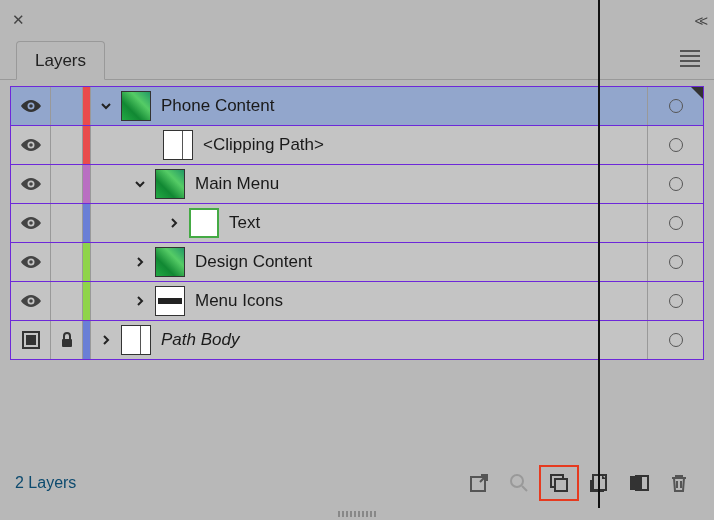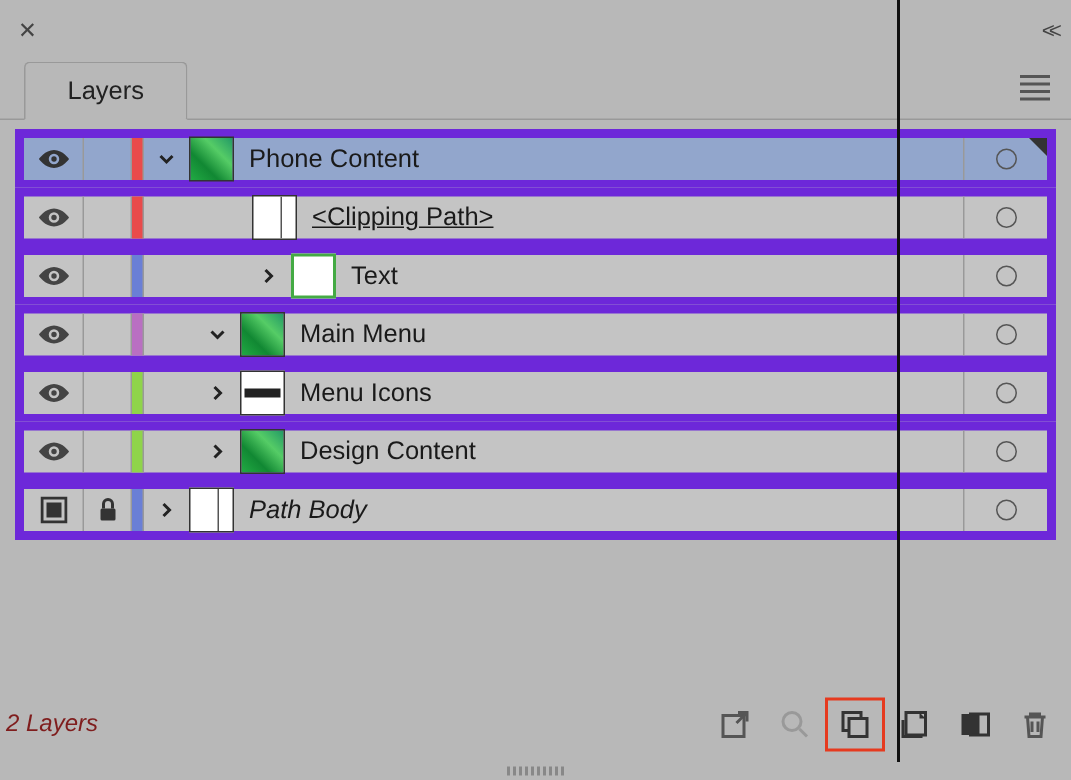--- a/index.html
+++ b/index.html
@@ -43,21 +43,21 @@
     display: flex;
     align-items: flex-end;
     background: #b8b8b8;
     padding-left: 16px;
     padding-right: 10px;
     border-bottom: 1px solid #999;
   }
   .tab {
     background: #b8b8b8;
     border: none;
-    padding: 9px 28px 8px;
+    padding: 9px 18px 8px;
     font-size: 17px;
     color: #222;
     border-top-left-radius: 4px;
     border-top-right-radius: 4px;
     position: relative;
     top: 1px;
     border: 1px solid #999;
     border-bottom: 1px solid #b8b8b8;
   }
   .tab-spacer {
@@ -78,21 +78,21 @@
   .layers-list {
     flex: 1;
     padding: 6px 10px 0 10px;
     overflow-y: auto;
   }
   .layer-row {
     height: 40px;
     display: flex;
     align-items: flex-start;
     background: #c4c4c4;
-    border: 6px solid #6d28d9;
+    border: 1px solid #6d28d9;
     margin-bottom: -1px;
     position: relative;
   }
   .layer-row.selected {
     background: #92a6cc;
   }
   .vis-col {
     width: 40px;
     height: 100%;
     display: flex;
@@ -151,21 +151,21 @@
   .thumb.split::after { left:66%; border-right:none; }
   .thumb.green-border { border: 2px solid #4a4; }
   .thumb.icons { background: #fff; }
   .thumb.icons::before { content:''; position:absolute; left:2px; right:2px; top:11px; height:6px; background:#222; }
 
   .layer-label {
     font-size: 17px;
     color: #1a1a1a;
     margin-left: 6px;
   }
-  .layer-label.underline { text-decoration: underline; }
+  .layer-label.underline { }
   .layer-label.italic { font-style: italic; }
   .target-col {
     width: 56px;
     height: 100%;
     border-left: 1px solid #999;
     display: flex;
     align-items: center;
     justify-content: center;
     position: relative;
   }
@@ -175,25 +175,24 @@
   .circle-o.filled { background: #777; }
   .corner-mark {
     position: absolute; top:0; right:0;
     border-top: 12px solid #333; border-left: 12px solid transparent;
   }
 
   .footer {
     height: 50px;
     display: flex;
     align-items: center;
-    padding: 0 4px;
+    padding: 0 15px;
     background: #b8b8b8;
     font-size: 16px;
-    color: #7f1d1d;
-    font-style: italic;
+    color: #0c4a6e;
   }
   .footer-spacer { flex: 1; }
   .footer-btn {
     width: 40px; height: 36px;
     display: flex; align-items: center; justify-content: center;
     color: #555;
     cursor: pointer;
   }
   .footer-btn.hl { border: 2px solid #e63a1f; }
   
@@ -281,104 +280,104 @@
     </div>
 
     <div class="layer-row">
       <div class="vis-col">
         <svg width="22" height="16" viewBox="0 0 22 16">
             <path d="M11 2C5 2 1 8 1 8s4 6 10 6 10-6 10-6-4-6-10-6zm0 9.5A3.5 3.5 0 1 1 14.5 8 3.5 3.5 0 0 1 11 11.5z" fill="#444"></path>
             <circle cx="11" cy="8" r="1.8" fill="#444"></circle>
           </svg>
       </div>
       <div class="lock-col"></div>
+      <div class="color-col" style="background:#b96fc2"></div>
+      <div class="tree-col">
+        <span class="indent"></span>
+        <span class="chevron">
+            <svg width="14" height="14" viewBox="0 0 14 14">
+              <path d="M3 5l4 4 4-4" stroke="#222" stroke-width="2" fill="none"></path>
+            </svg>
+          </span>
+        <span class="thumb img"></span>
+        <span class="layer-label">Main Menu</span>
+      </div>
+      <div class="target-col">
+          <span class="circle-o"></span>
+        </div>
+    </div>
+
+    <div class="layer-row">
+      <div class="vis-col">
+        <svg width="22" height="16" viewBox="0 0 22 16">
+            <path d="M11 2C5 2 1 8 1 8s4 6 10 6 10-6 10-6-4-6-10-6zm0 9.5A3.5 3.5 0 1 1 14.5 8 3.5 3.5 0 0 1 11 11.5z" fill="#444"></path>
+            <circle cx="11" cy="8" r="1.8" fill="#444"></circle>
+          </svg>
+      </div>
+      <div class="lock-col"></div>
       <div class="color-col" style="background:#6a7fd6"></div>
       <div class="tree-col">
         <span class="indent"></span>
           <span class="indent"></span>
         <span class="chevron">
             <svg width="14" height="14" viewBox="0 0 14 14">
               <path d="M5 3l4 4-4 4" stroke="#222" stroke-width="2" fill="none"></path>
             </svg>
           </span>
         <span class="thumb green-border"></span>
         <span class="layer-label">Text</span>
       </div>
       <div class="target-col">
           <span class="circle-o"></span>
         </div>
     </div>
 
+
     <div class="layer-row">
       <div class="vis-col">
         <svg width="22" height="16" viewBox="0 0 22 16">
             <path d="M11 2C5 2 1 8 1 8s4 6 10 6 10-6 10-6-4-6-10-6zm0 9.5A3.5 3.5 0 1 1 14.5 8 3.5 3.5 0 0 1 11 11.5z" fill="#444"></path>
             <circle cx="11" cy="8" r="1.8" fill="#444"></circle>
           </svg>
       </div>
       <div class="lock-col"></div>
-      <div class="color-col" style="background:#b96fc2"></div>
+      <div class="color-col" style="background:#8fd44a"></div>
       <div class="tree-col">
         <span class="indent"></span>
         <span class="chevron">
             <svg width="14" height="14" viewBox="0 0 14 14">
-              <path d="M3 5l4 4 4-4" stroke="#222" stroke-width="2" fill="none"></path>
+              <path d="M5 3l4 4-4 4" stroke="#222" stroke-width="2" fill="none"></path>
             </svg>
           </span>
         <span class="thumb img"></span>
-        <span class="layer-label">Main Menu</span>
-      </div>
-      <div class="target-col">
-          <span class="circle-o"></span>
-        </div>
-    </div>
-
+        <span class="layer-label">Design Content</span>
+      </div>
+      <div class="target-col">
+          <span class="circle-o"></span>
+        </div>
+    </div>
 
     <div class="layer-row">
       <div class="vis-col">
         <svg width="22" height="16" viewBox="0 0 22 16">
             <path d="M11 2C5 2 1 8 1 8s4 6 10 6 10-6 10-6-4-6-10-6zm0 9.5A3.5 3.5 0 1 1 14.5 8 3.5 3.5 0 0 1 11 11.5z" fill="#444"></path>
             <circle cx="11" cy="8" r="1.8" fill="#444"></circle>
           </svg>
       </div>
       <div class="lock-col"></div>
       <div class="color-col" style="background:#8fd44a"></div>
       <div class="tree-col">
         <span class="indent"></span>
         <span class="chevron">
             <svg width="14" height="14" viewBox="0 0 14 14">
               <path d="M5 3l4 4-4 4" stroke="#222" stroke-width="2" fill="none"></path>
             </svg>
           </span>
         <span class="thumb icons"></span>
         <span class="layer-label">Menu Icons</span>
-      </div>
-      <div class="target-col">
-          <span class="circle-o"></span>
-        </div>
-    </div>
-
-    <div class="layer-row">
-      <div class="vis-col">
-        <svg width="22" height="16" viewBox="0 0 22 16">
-            <path d="M11 2C5 2 1 8 1 8s4 6 10 6 10-6 10-6-4-6-10-6zm0 9.5A3.5 3.5 0 1 1 14.5 8 3.5 3.5 0 0 1 11 11.5z" fill="#444"></path>
-            <circle cx="11" cy="8" r="1.8" fill="#444"></circle>
-          </svg>
-      </div>
-      <div class="lock-col"></div>
-      <div class="color-col" style="background:#8fd44a"></div>
-      <div class="tree-col">
-        <span class="indent"></span>
-        <span class="chevron">
-            <svg width="14" height="14" viewBox="0 0 14 14">
-              <path d="M5 3l4 4-4 4" stroke="#222" stroke-width="2" fill="none"></path>
-            </svg>
-          </span>
-        <span class="thumb img"></span>
-        <span class="layer-label">Design Content</span>
       </div>
       <div class="target-col">
           <span class="circle-o"></span>
         </div>
     </div>
 
     <div class="layer-row">
       <div class="vis-col">
         <svg width="18" height="18" viewBox="0 0 18 18">
             <rect x="1" y="1" width="16" height="16" fill="none" stroke="#333" stroke-width="2"></rect>

